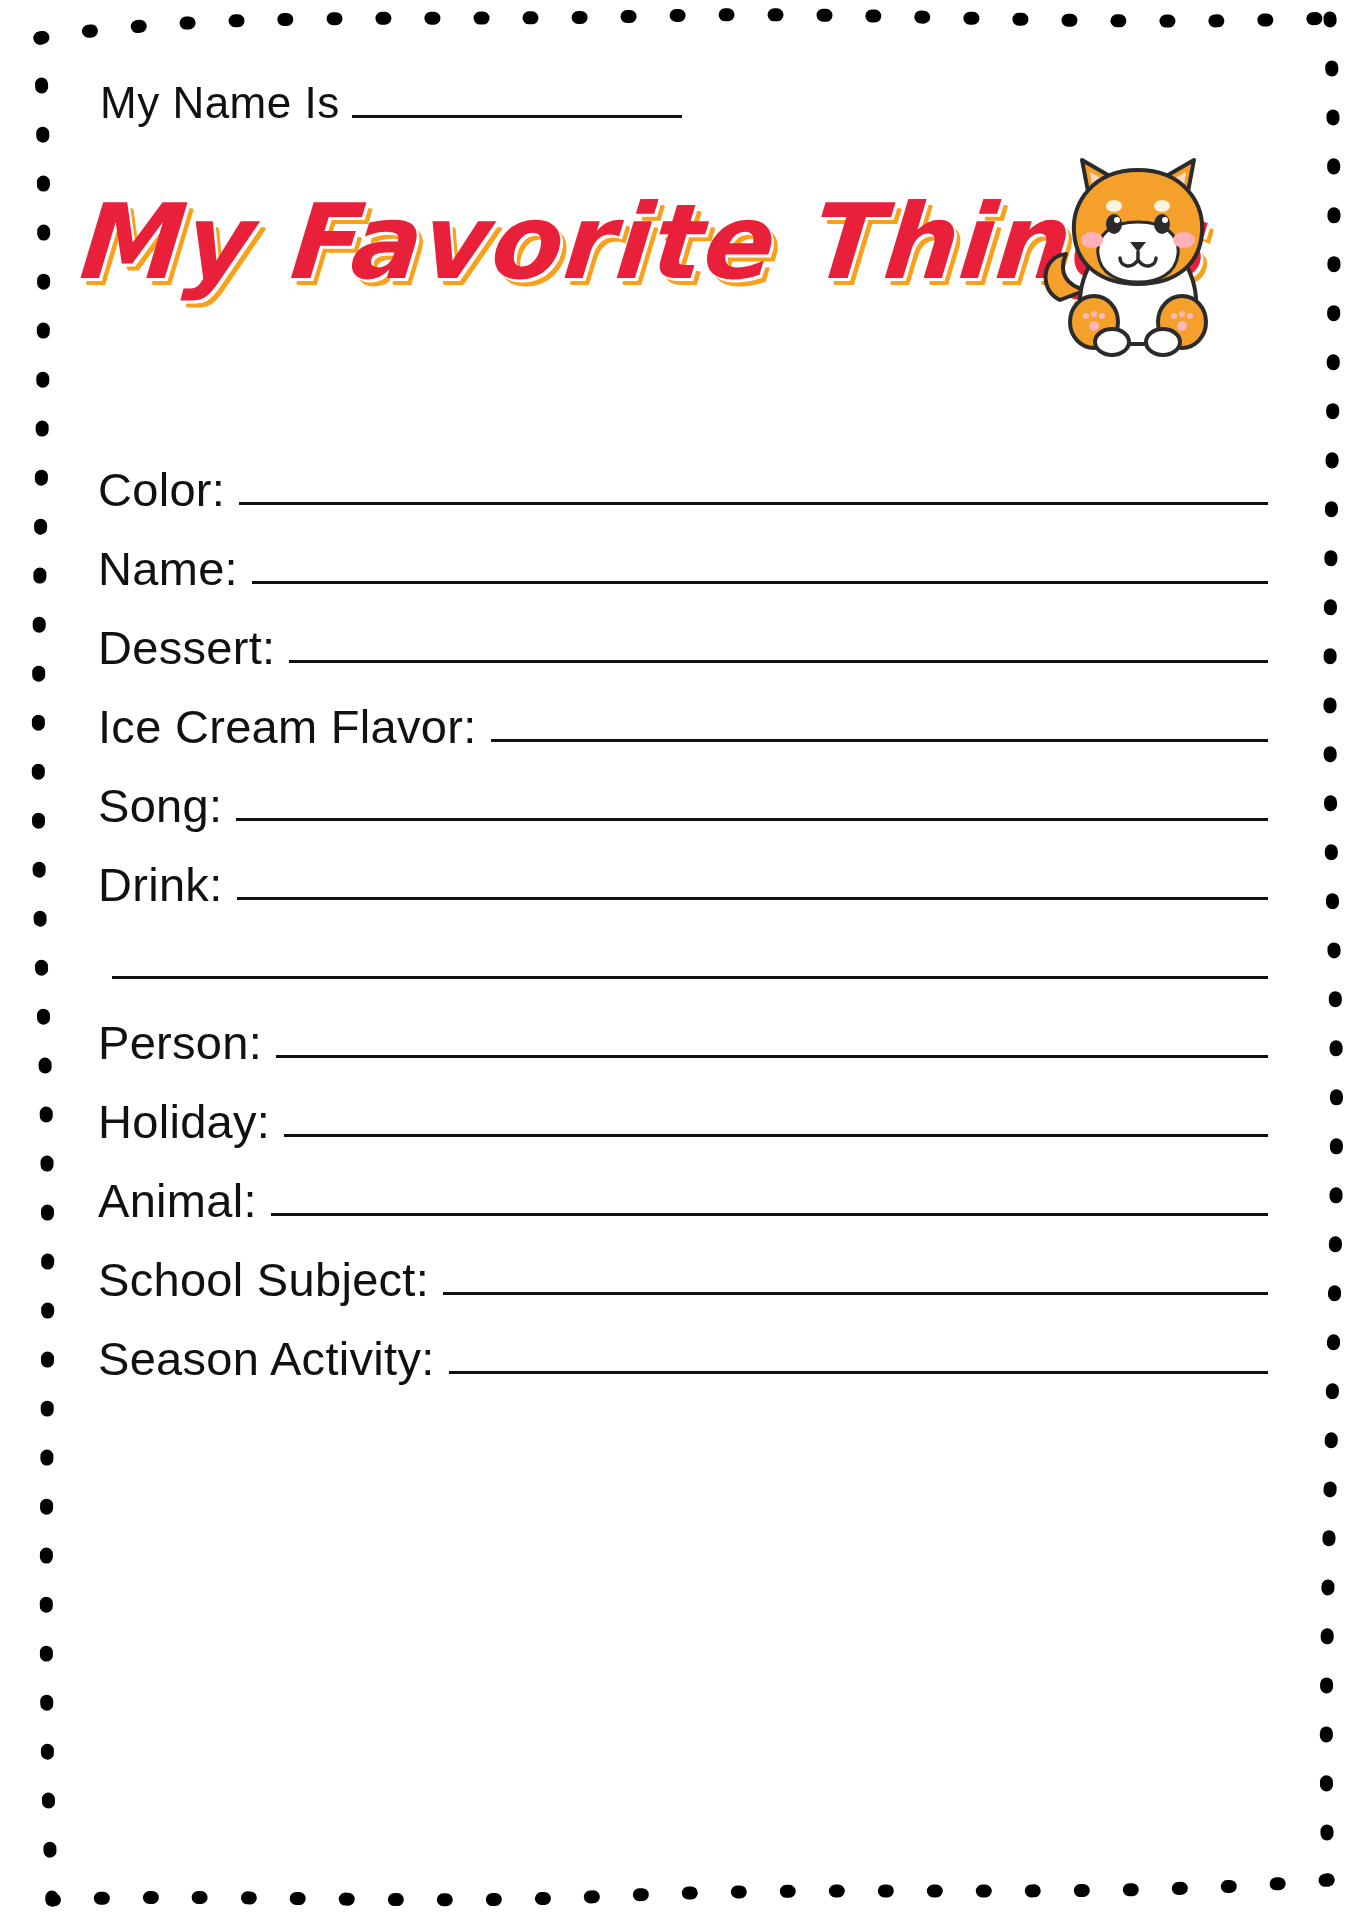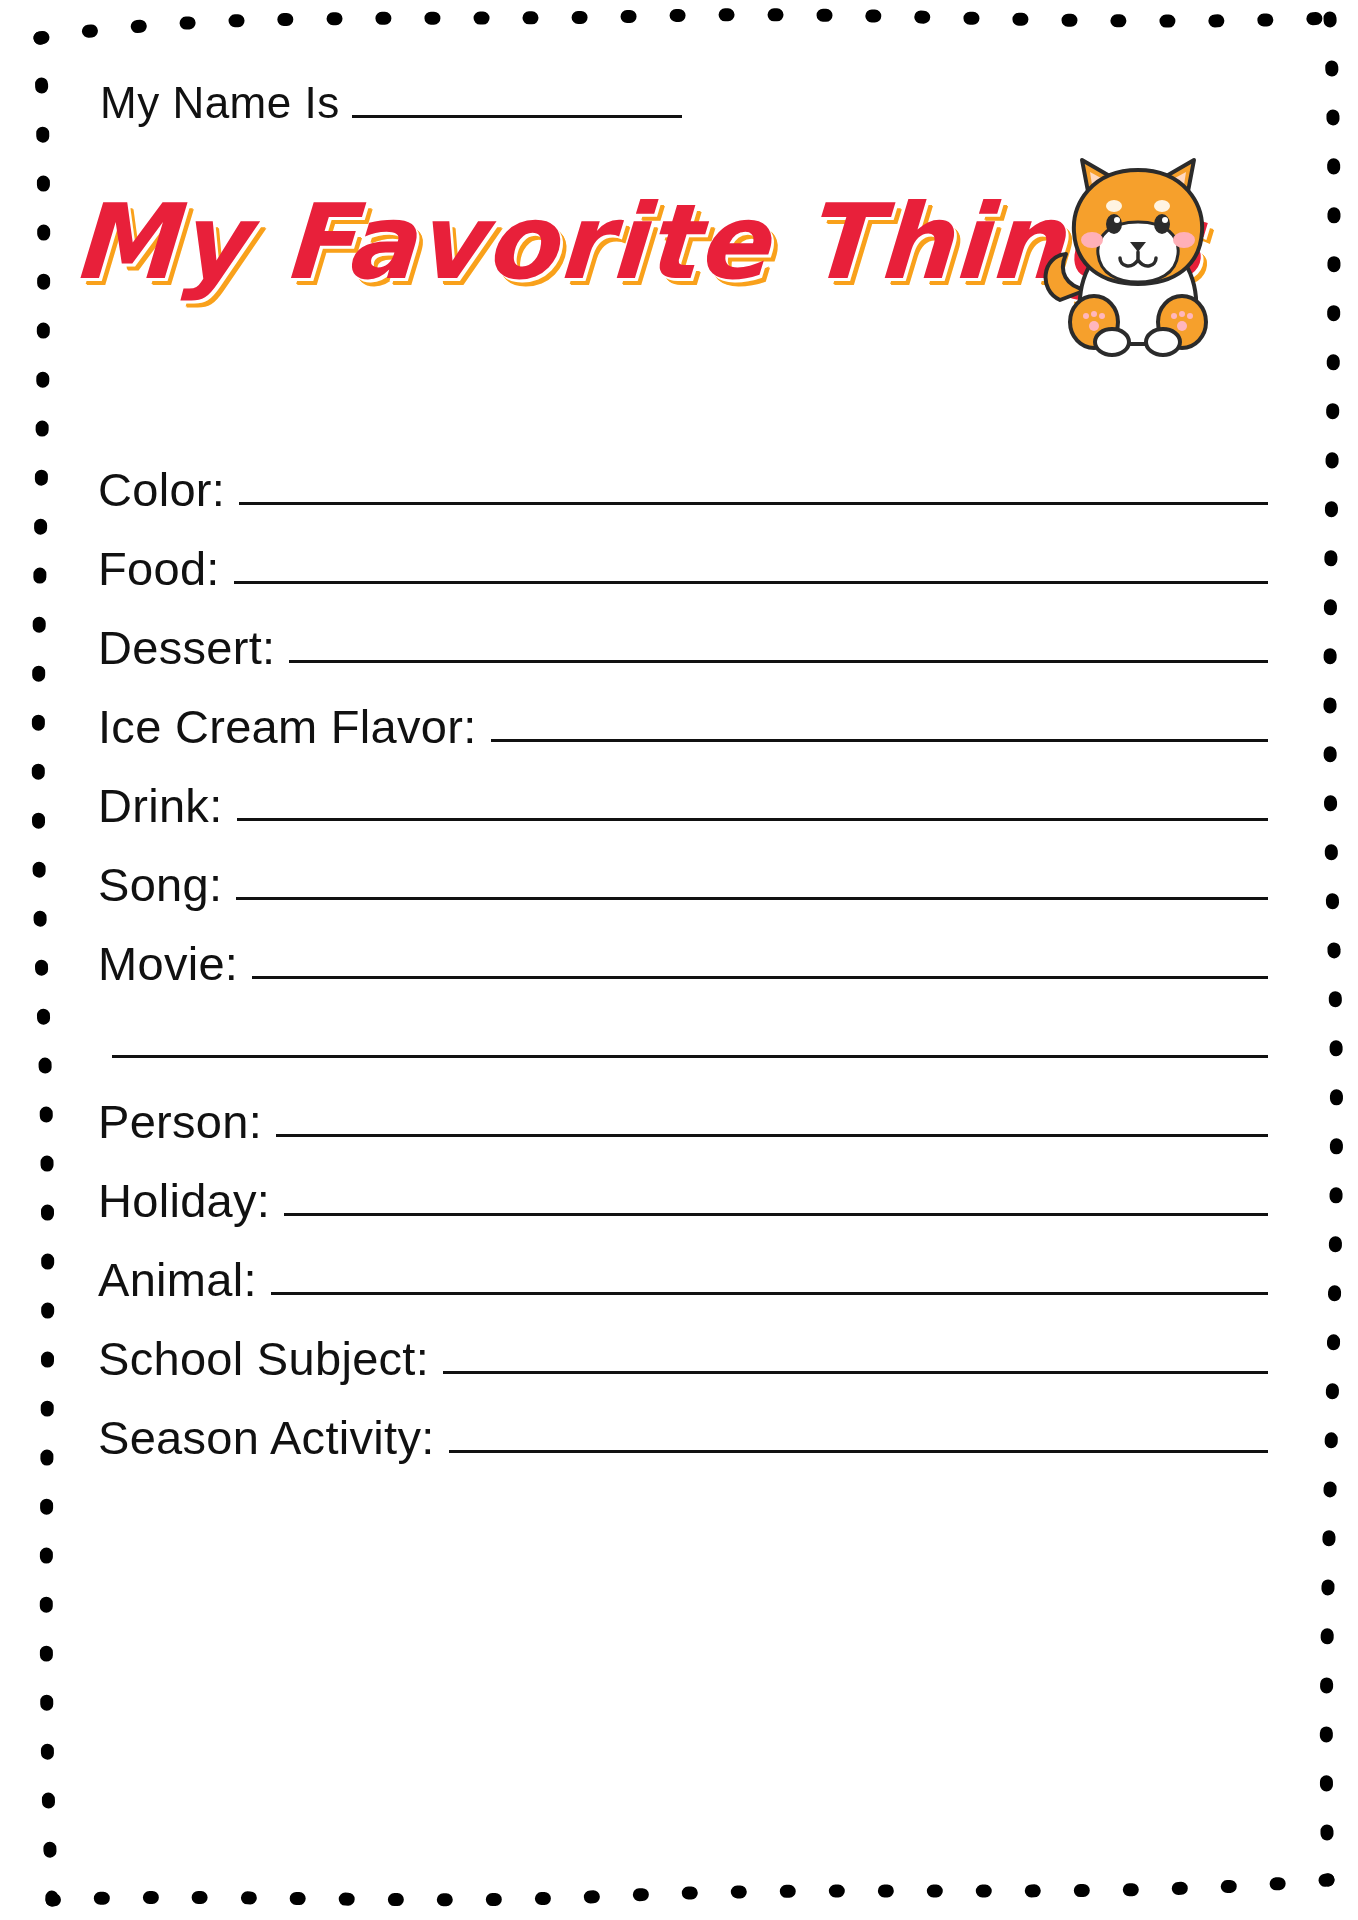--- a/index.html
+++ b/index.html
@@ -177,44 +177,40 @@
     <path d="M98 92 L114 92 L106 102 Z" fill="#2b2b2b"></path>
     <path d="M106 102 L106 110 M106 110 C 99 120, 88 116, 88 108 M106 110 C 113 120, 124 116, 124 108" fill="none" stroke="#2b2b2b" stroke-width="3.5" stroke-linecap="round"></path>
   </svg>
 
   <div class="fields">
     <div class="field-row">
       <span class="field-label">Color:</span>
       <span class="field-blank"></span>
     </div>
     <div class="field-row">
-      <span class="field-label">Food:</span>
+      <span class="field-label">Name:</span>
       <span class="field-blank"></span>
     </div>
     <div class="field-row">
       <span class="field-label">Dessert:</span>
       <span class="field-blank"></span>
     </div>
     <div class="field-row">
       <span class="field-label">Ice Cream Flavor:</span>
       <span class="field-blank"></span>
     </div>
     <div class="field-row">
+      <span class="field-label">Song:</span>
+      <span class="field-blank"></span>
+    </div>
+    <div class="field-row">
       <span class="field-label">Drink:</span>
       <span class="field-blank"></span>
     </div>
     <div class="field-row">
-      <span class="field-label">Song:</span>
-      <span class="field-blank"></span>
-    </div>
-    <div class="field-row">
-      <span class="field-label">Movie:</span>
-      <span class="field-blank"></span>
-    </div>
-    <div class="field-row">
       <span class="field-blank"></span>
     </div>
     <div class="field-row">
       <span class="field-label">Person:</span>
       <span class="field-blank"></span>
     </div>
     <div class="field-row">
       <span class="field-label">Holiday:</span>
       <span class="field-blank"></span>
     </div>

